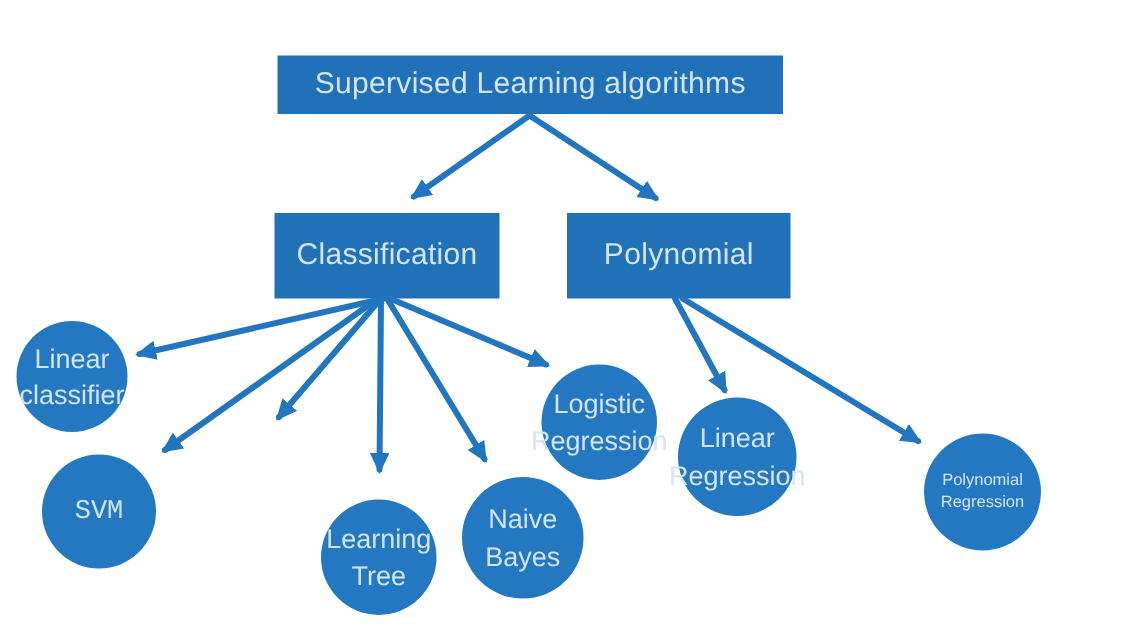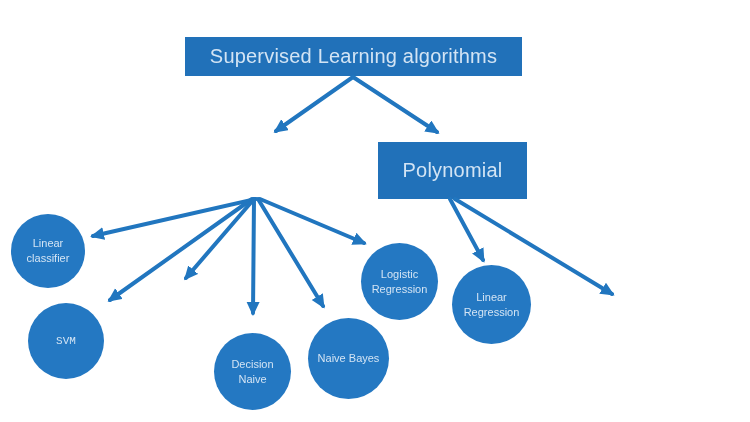--- a/index.html
+++ b/index.html
@@ -21,21 +21,21 @@
     box-sizing: border-box;
   }
   .box {
     background: var(--box-fill, #2171b9);
     font-size: 20px;
     letter-spacing: 0.2px;
   }
   .circle {
     background: var(--circle-fill, #2478c2);
     border-radius: 50%;
-    font-size: 11px;
+    font-size: 18px;
     line-height: 1.35;
     padding: 6px;
   }
   .circle.small { font-size: 11px; }
   svg.edges {
     position: absolute;
     left: 0; top: 0;
     width: 750px; height: 422px;
     pointer-events: none;
   }
@@ -48,42 +48,48 @@
 </style>
 </head>
 <body>
 
 <div class="canvas">
 
   <div class="node box" style="left:185px; top:37px; width:337px; height:39px;">
     <span>Supervised Learning algorithms</span>
   </div>
 
+  <div class="node box" style="left:183px; top:142px; width:150px; height:57px;">
+    <span>Classification</span>
+  </div>
   <div class="node box" style="left:378px; top:142px; width:149px; height:57px;">
     <span>Polynomial</span>
   </div>
 
   <div class="node circle" style="left:11px; top:214px; width:74px; height:74px;">
     <span>Linear classifier</span>
   </div>
   <div class="node circle" style="left:28px; top:303px; width:76px; height:76px;font-family:Liberation Mono, monospace;">
     <span>SVM</span>
   </div>
   <div class="node circle" style="left:214px; top:333px; width:77px; height:77px;">
-    <span>Decision Naive</span>
+    <span>Learning Tree</span>
   </div>
   <div class="node circle" style="left:361px; top:243px; width:77px; height:77px;">
     <span>Logistic Regression</span>
   </div>
   <div class="node circle" style="left:308px; top:318px; width:81px; height:81px;">
     <span>Naive Bayes</span>
   </div>
 
   <div class="node circle" style="left:452px; top:265px; width:79px; height:79px;">
     <span>Linear Regression</span>
+  </div>
+  <div class="node circle small" style="left:616px; top:289px; width:78px; height:78px;">
+    <span>Polynomial Regression</span>
   </div>
 
   <svg class="edges" xmlns="http://www.w3.org/2000/svg">
     <defs>
       <marker id="ah" markerUnits="userSpaceOnUse" markerWidth="16" markerHeight="15" refX="11" refY="6.5" orient="auto">
         <path d="M0,0 L14,6.5 L0,13 Z"></path>
       </marker>
     </defs>
     <line class="edge" x1="353" y1="77" x2="276" y2="131" marker-end="url(#ah)"></line>
     <line class="edge" x1="353" y1="77" x2="437" y2="132" marker-end="url(#ah)"></line>

